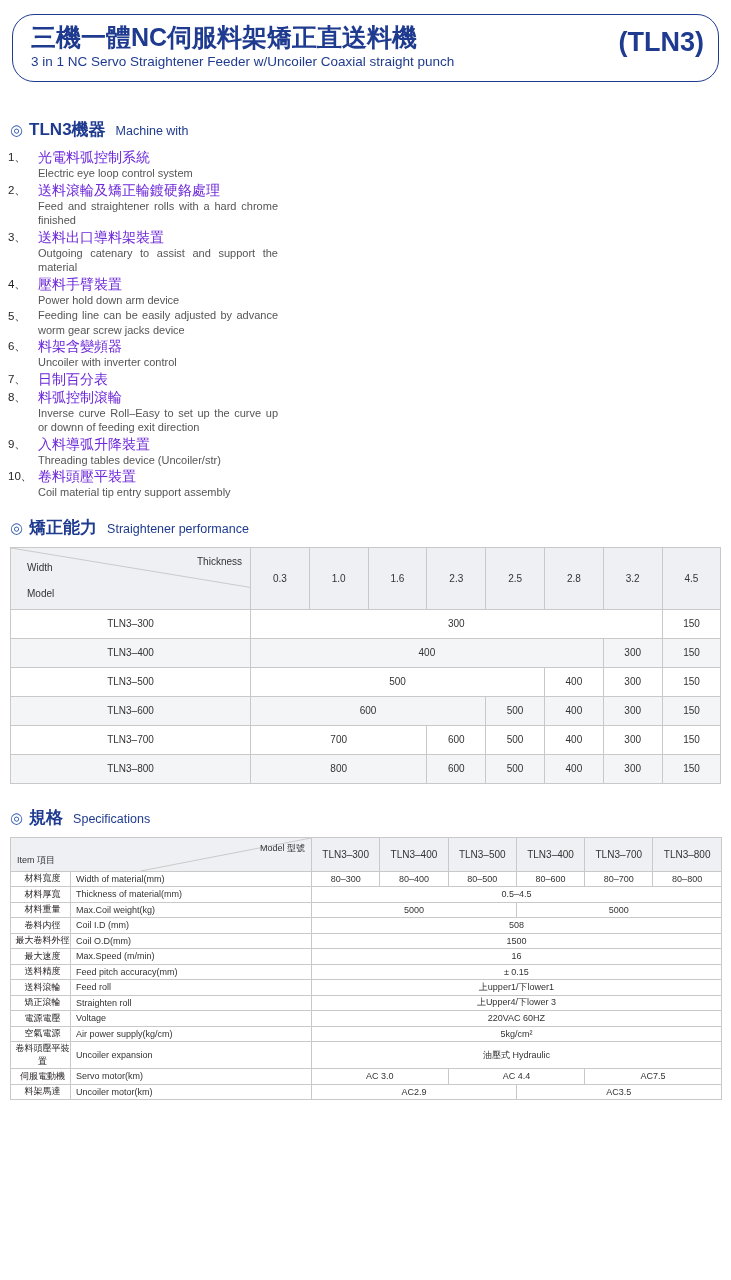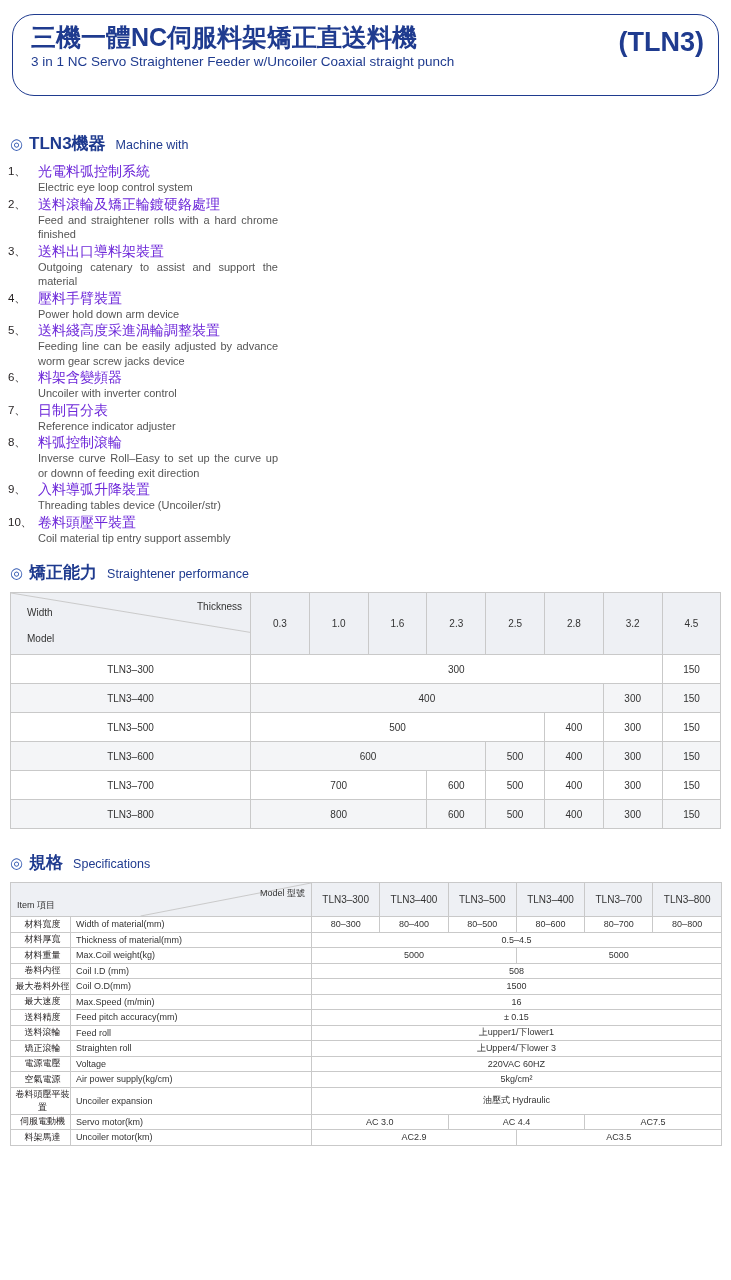--- a/index.html
+++ b/index.html
@@ -12,21 +12,21 @@
     color: #231f20;
     position: relative;
     overflow: hidden;
   }
 
   
   .header {
     margin: 14px 12px 0 12px;
     border: 1px solid #1f3b8f;
     border-radius: 22px;
-    height: 82px;
+    height: 68px;
     position: relative;
     background: #fff;
     overflow: hidden;
   }
   .header-inner {
     position: absolute;
     left: 18px; right: 14px; top: 6px; bottom: 4px;
     display: flex;
     align-items: flex-start;
   }
@@ -242,36 +242,34 @@
       <div class="feature-row">
         <div class="feature-num">4、</div>
         <div class="feature-body">
           <div class="feature-cn">壓料手臂裝置</div>
           <div class="feature-en">Power hold down arm device</div>
         </div>
       </div>
       <div class="feature-row">
         <div class="feature-num">5、</div>
         <div class="feature-body">
-          <div class="feature-cn">送料綫高度采進渦輪調整裝置</div>
           <div class="feature-en">Feeding line can be easily adjusted by advance worm gear screw jacks device</div>
         </div>
       </div>
       <div class="feature-row">
         <div class="feature-num">6、</div>
         <div class="feature-body">
           <div class="feature-cn">料架含變頻器</div>
           <div class="feature-en">Uncoiler with inverter control</div>
         </div>
       </div>
       <div class="feature-row">
         <div class="feature-num">7、</div>
         <div class="feature-body">
           <div class="feature-cn">日制百分表</div>
-          <div class="feature-en">Reference indicator adjuster</div>
         </div>
       </div>
       <div class="feature-row">
         <div class="feature-num">8、</div>
         <div class="feature-body">
           <div class="feature-cn">料弧控制滾輪</div>
           <div class="feature-en">Inverse curve Roll–Easy to set up the curve up or downn of feeding exit direction</div>
         </div>
       </div>
       <div class="feature-row">

